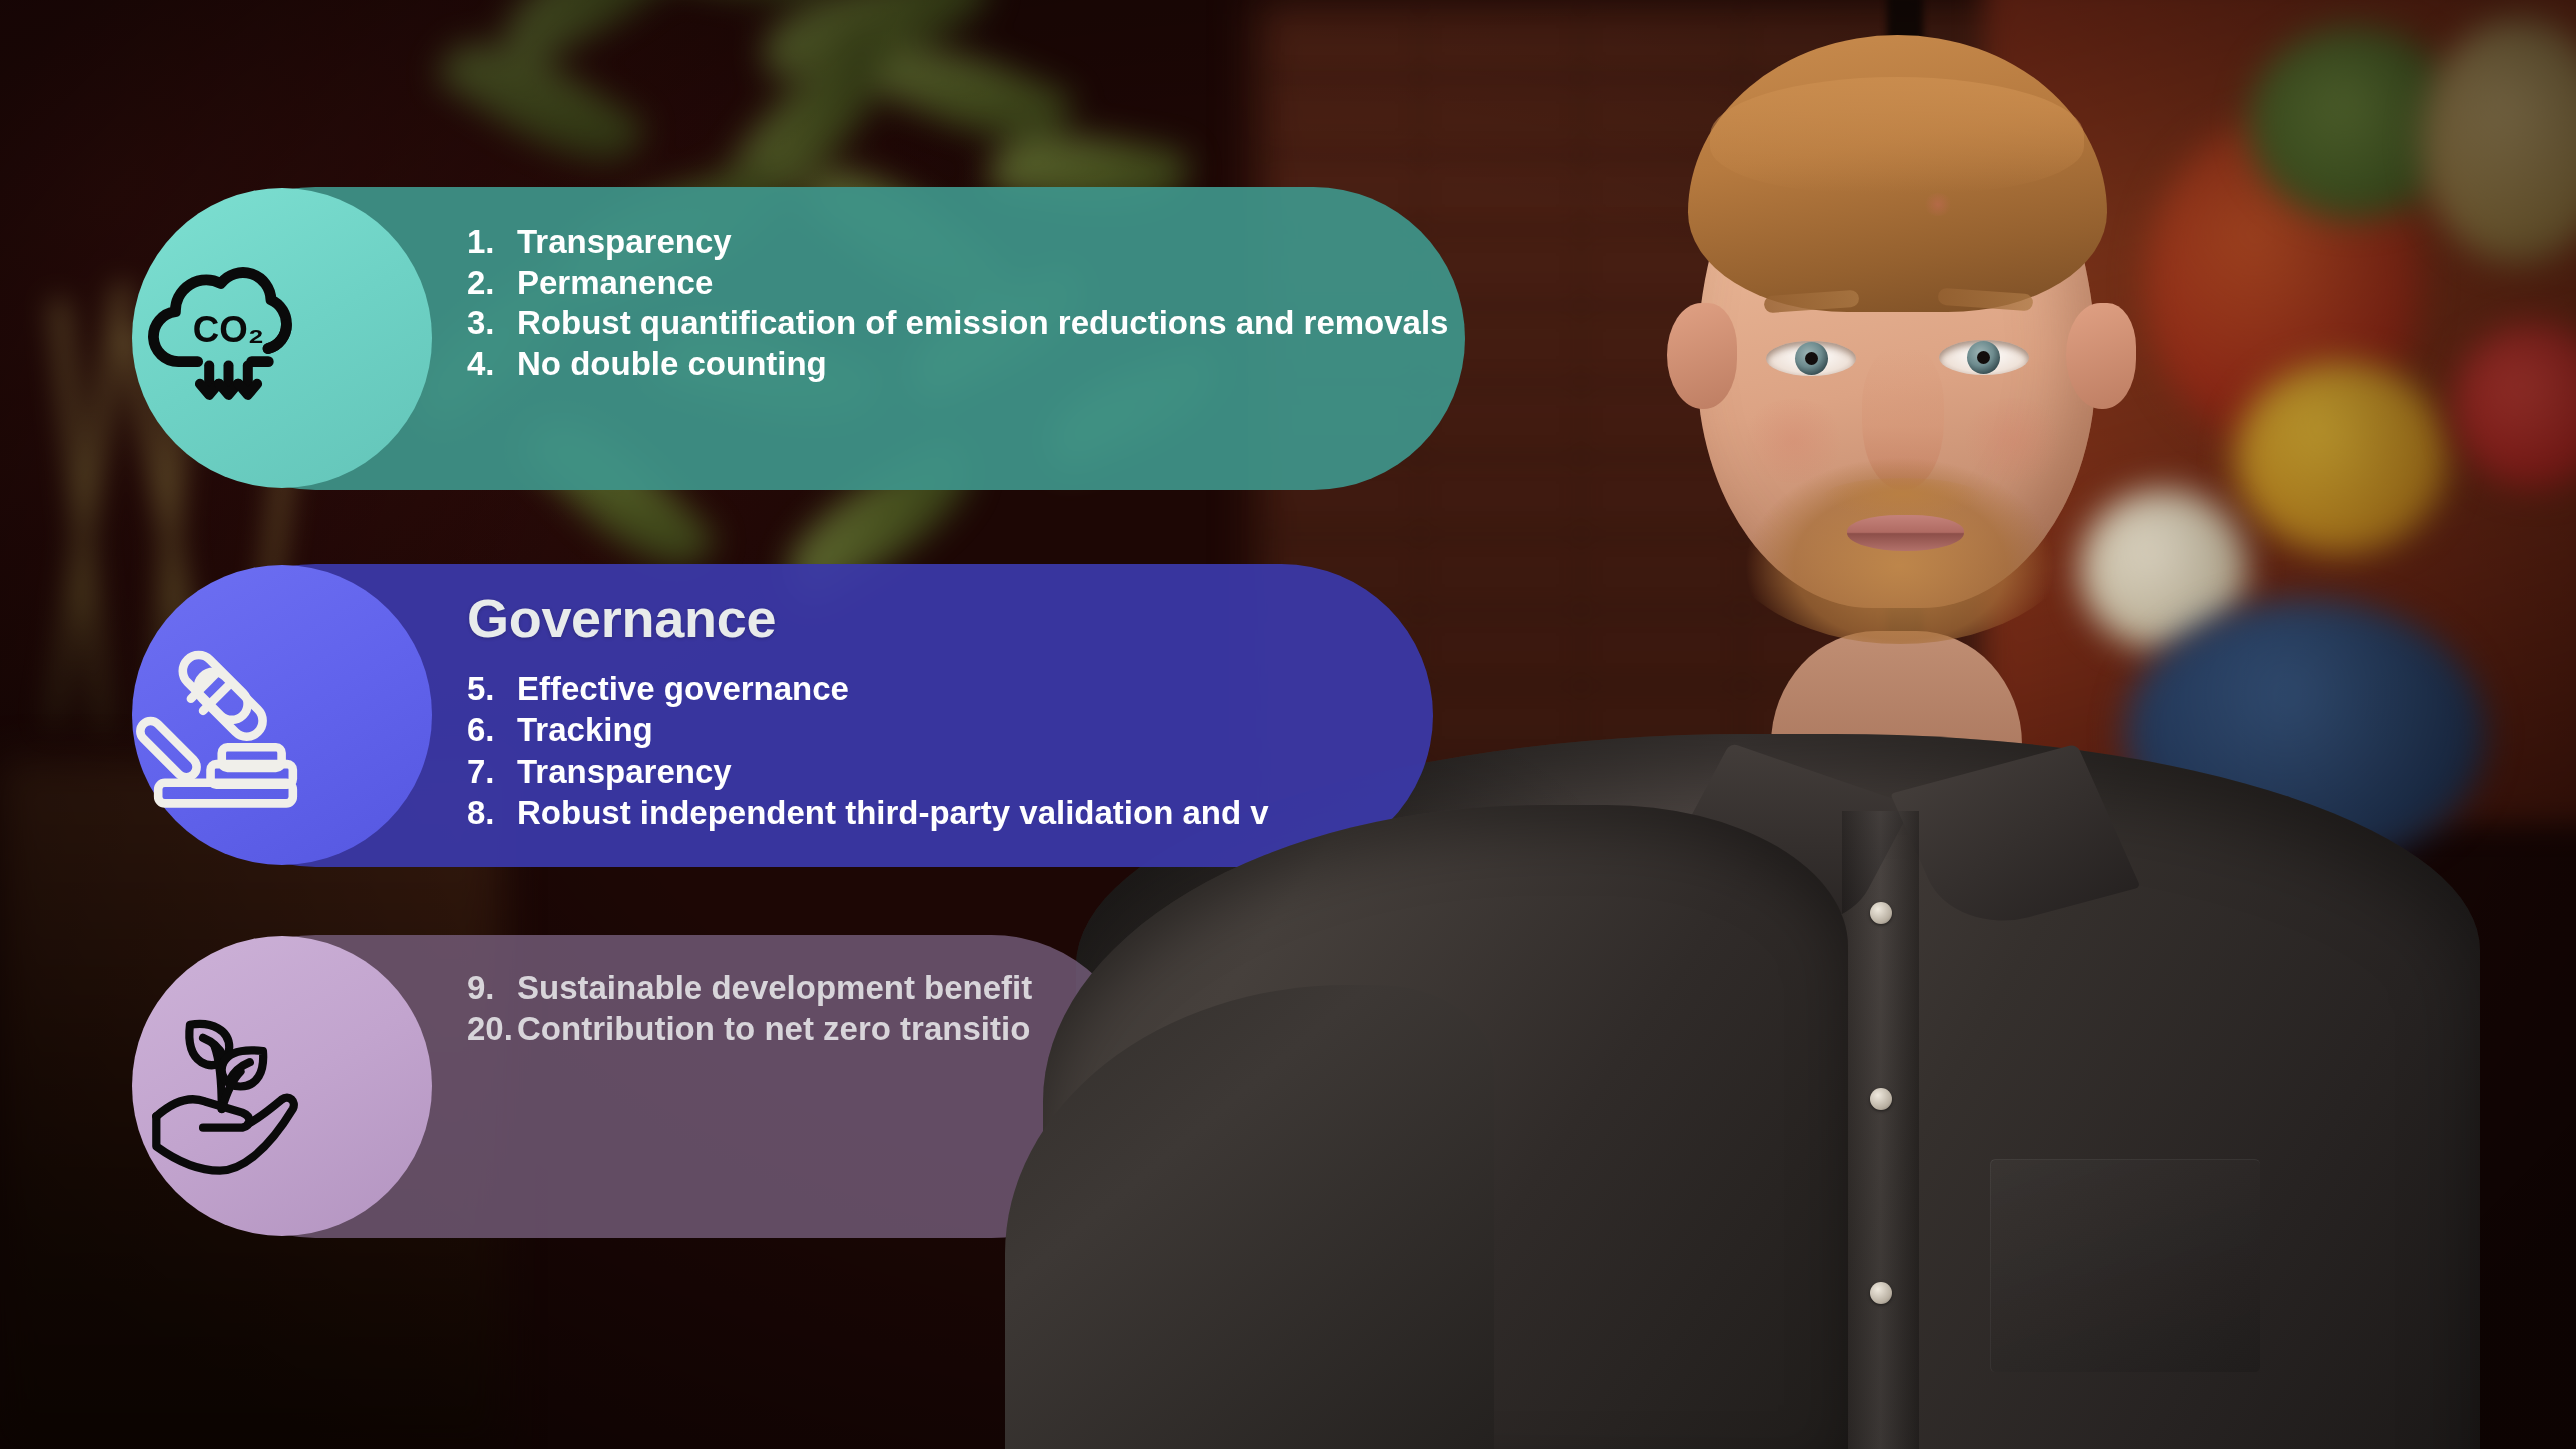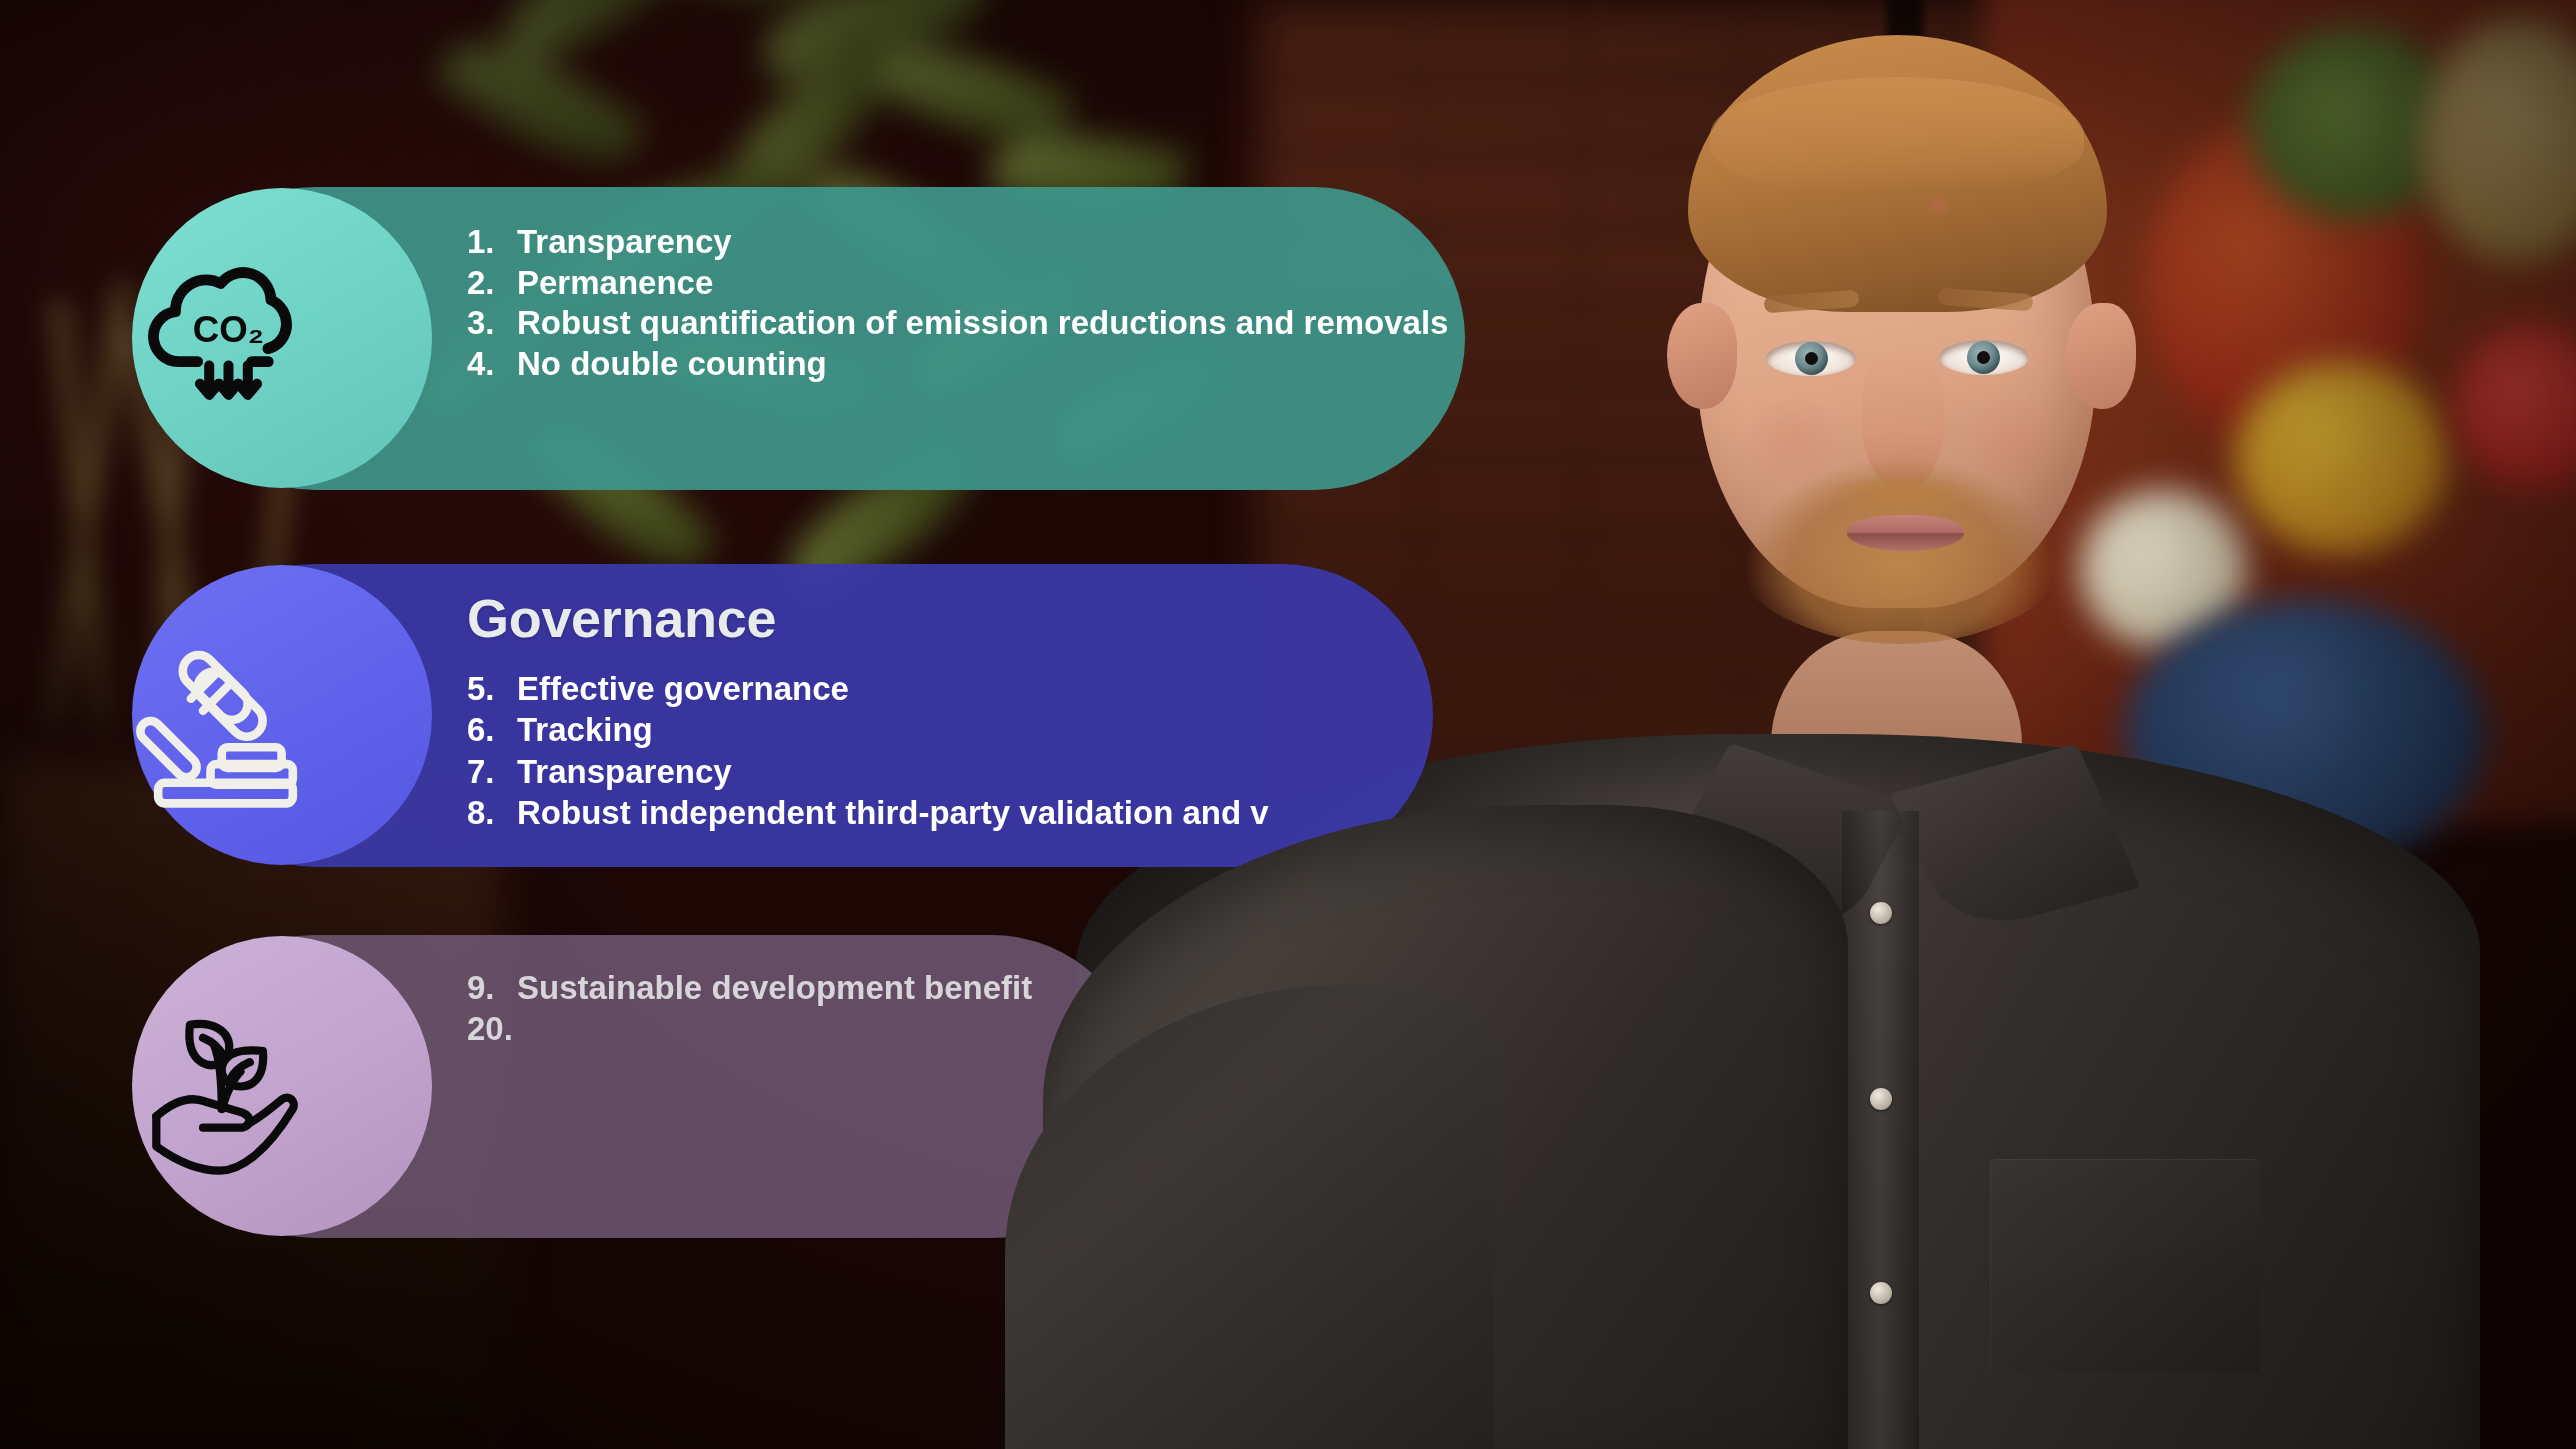--- a/index.html
+++ b/index.html
@@ -453,20 +453,21 @@
         </svg>
       </div>
       <div class="card-content">
         <ol class="card-list">
           <li>
             <span class="num">9.</span>
             <span class="txt">Sustainable development benefit</span>
           </li>
           <li>
             <span class="num">20.</span>
+            <span class="txt">Contribution to net zero transitio</span>
           </li>
         </ol>
       </div>
     </div>
 
   </div>
 
   <div style="position:absolute;left:1043px;top:805px;width:805px;height:644px;
               background:linear-gradient(125deg,#3b3633 0%,#46403c 25%,#302b29 60%,#201d1b 100%);
               border-radius:62% 30% 0 0 / 46% 22% 0 0;

